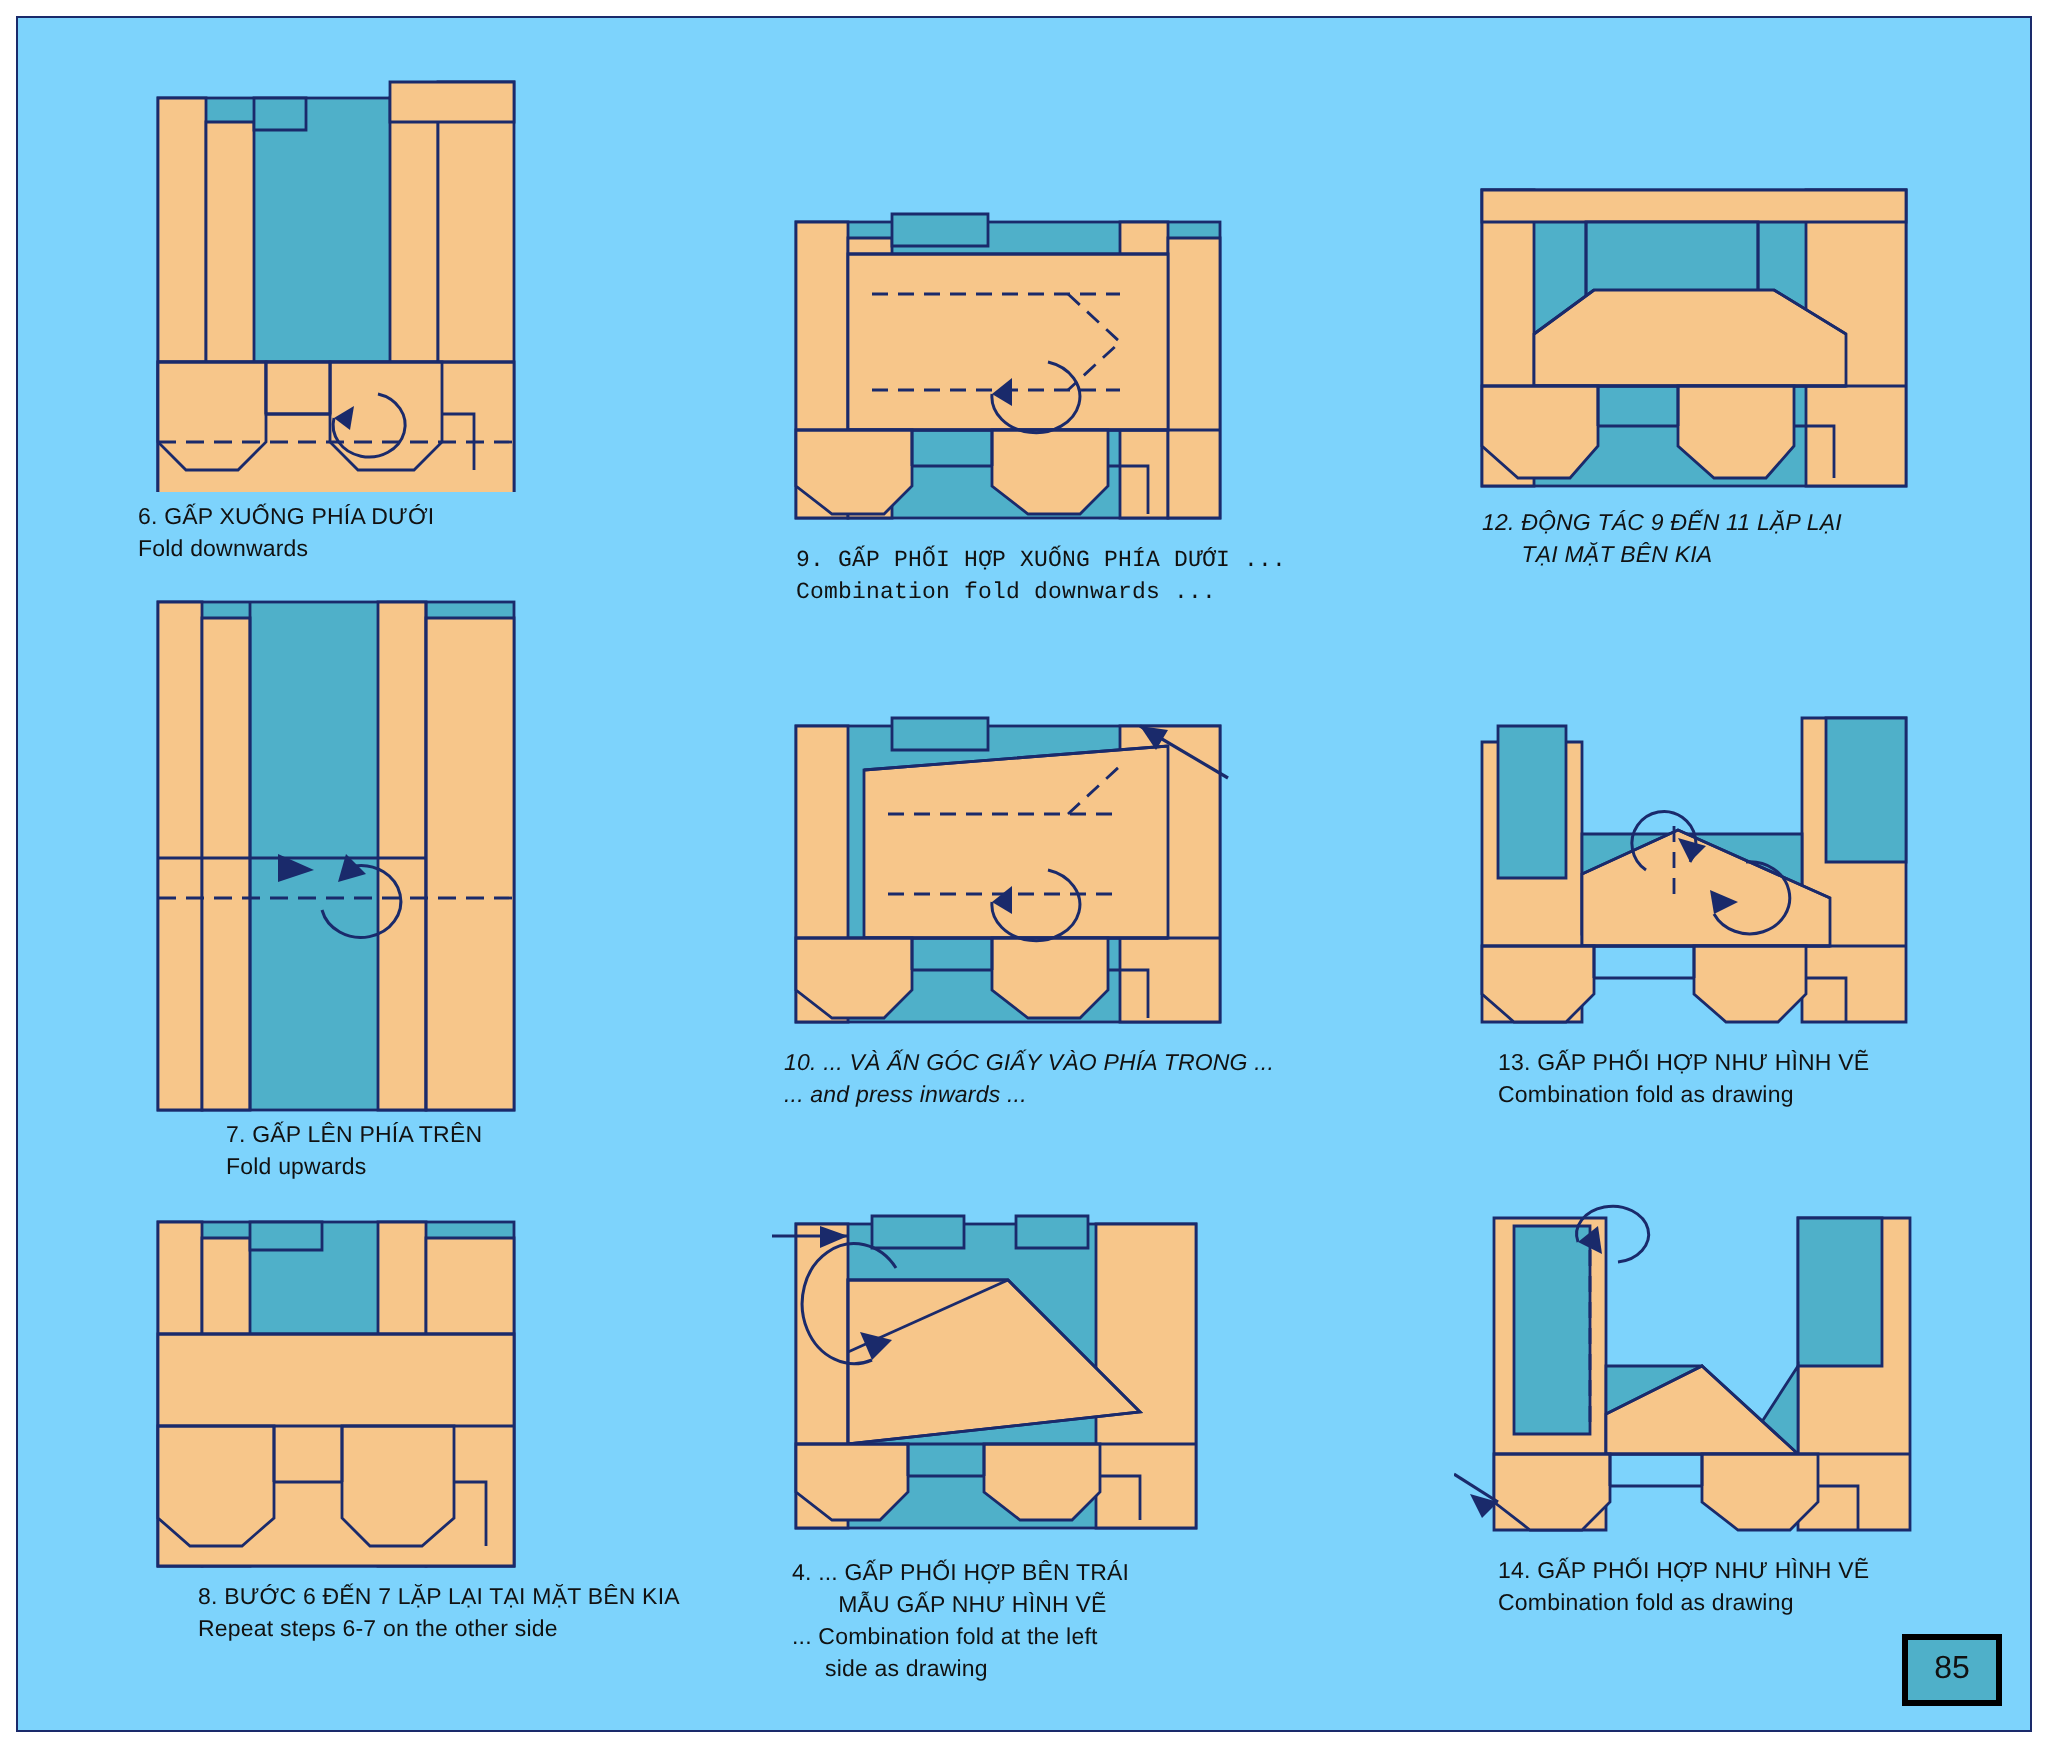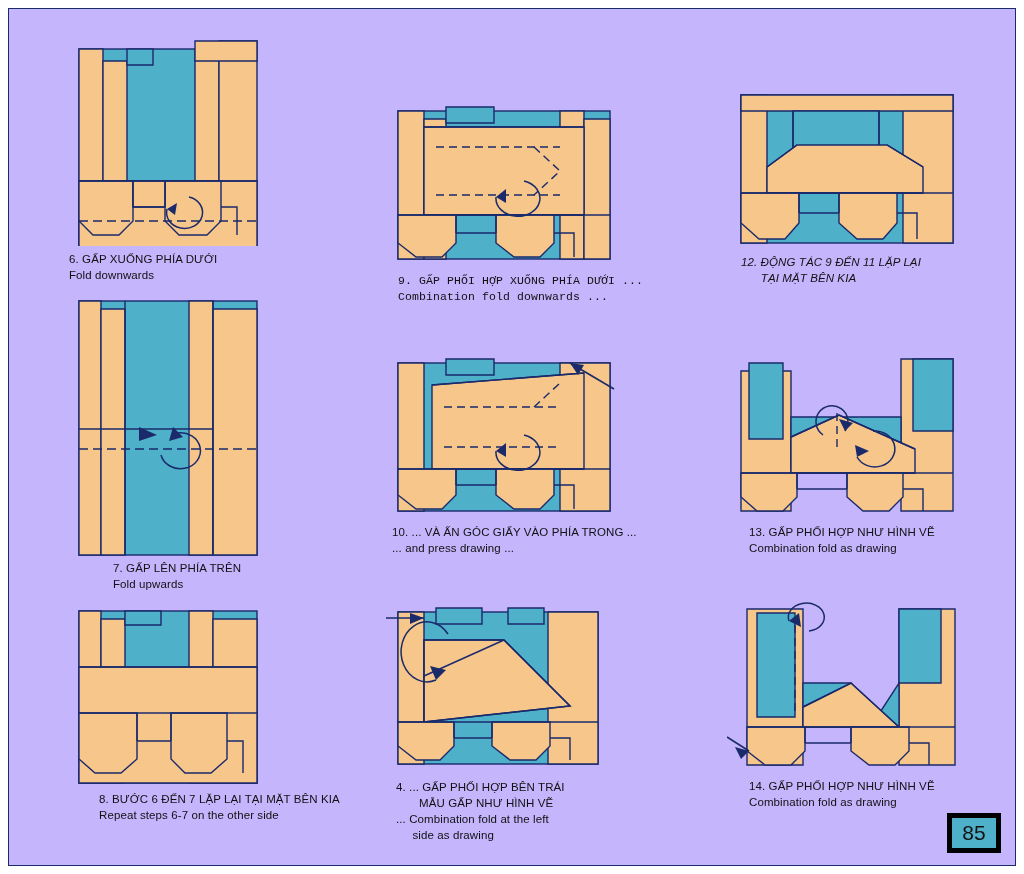--- a/index.html
+++ b/index.html
@@ -9,21 +9,21 @@
     font-family:"Liberation Sans", sans-serif;
     position:relative;
     overflow:hidden;
   }
   .page{
     position:absolute;
     left:8px;top:8px;
     width:1008px;height:858px;
     border:1px solid #1a2a6b;
     box-sizing:border-box;
-    background:#c4b5fd;
+    background:#7dd3fc;
   }
   .grid{
     position:absolute;
     left:0;top:0;right:0;bottom:0;
   }
   .cell{
     position:absolute;
     box-sizing:border-box;
   }
   .fig{
@@ -37,23 +37,23 @@
     line-height:1.38;
     letter-spacing:0.1px;
   }
   .cap .vn{display:block;white-space:pre;}
   .cap .en{display:block;white-space:pre;}
   .pagenum{
     position:absolute;
     right:14px;bottom:12px;
     width:44px;height:30px;
     background:#4fb0c9;
-    border:5px solid #000000;
+    border:3px solid #000000;
     color:#111;
-    font-size:21px;
+    font-size:16px;
     display:flex;align-items:center;justify-content:center;
   }
   svg{display:block;}
 </style>
 </head>
 <body>
 
 <div class="page">
   <div class="grid">
 
@@ -207,23 +207,23 @@
             <path d="M170,146 H190 V170"></path>
 
             <path d="M140,96 a22,18 0 1,1 -28,16" stroke-width="1.5"></path>
             <polygon points="112,112 122,104 122,118" fill="#1a2a6b" stroke="none"></polygon>
 
             <path d="M230,50 L186,24" stroke-width="1.6"></path>
             <polygon points="186,24 200,26 194,36" fill="#1a2a6b" stroke="none"></polygon>
           </g>
         </svg>
       </div>
-      <div class="cap" style="margin-left:8px;margin-top:6px;">
+      <div class="cap" style="margin-left:8px;margin-top:6px;font-style:italic;">
         <span class="vn">10. ... VÀ ẤN GÓC GIẤY VÀO PHÍA TRONG ...</span>
-        <span class="en">... and press drawing ...</span>
+        <span class="en">... and press inwards ...</span>
       </div>
     </div>
 
     <div class="cell" style="left:375px;top:585px;width:260px;">
       <div class="fig">
         <svg width="260" height="180" viewBox="0 0 260 180">
           <g stroke="#1a2a6b" stroke-width="1.4" fill="none">
             <rect x="14" y="18" width="200" height="152" fill="#4fb0c9"></rect>
             <polygon points="14,18 14,170 40,170 40,18" fill="#f7c68a"></polygon>
             <polygon points="164,18 164,170 214,170 214,18" fill="#f7c68a"></polygon>

